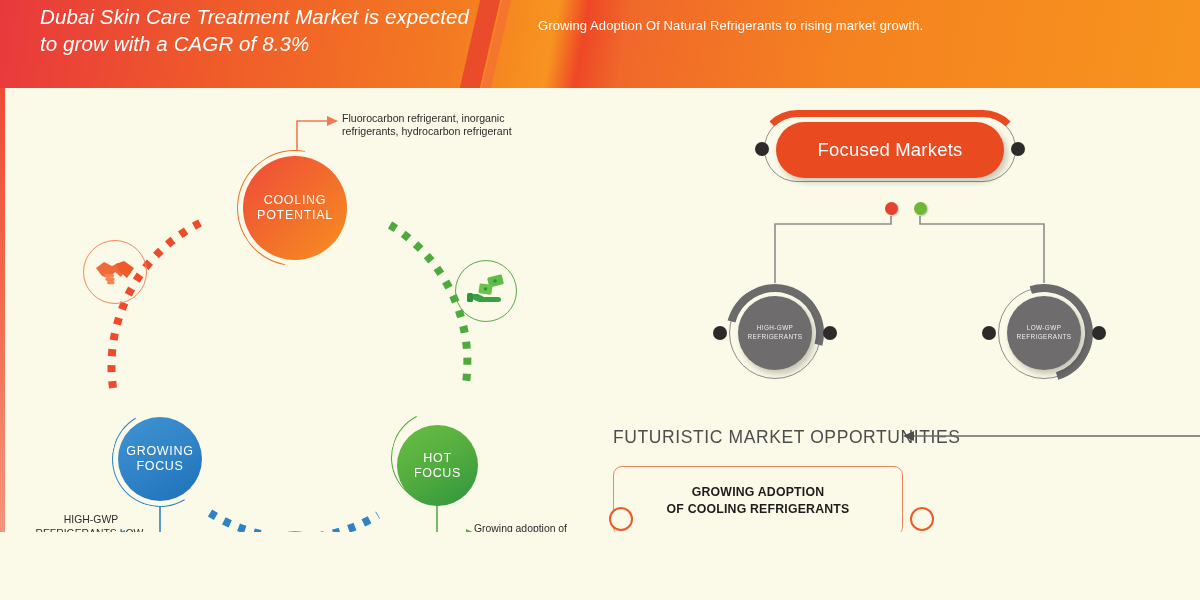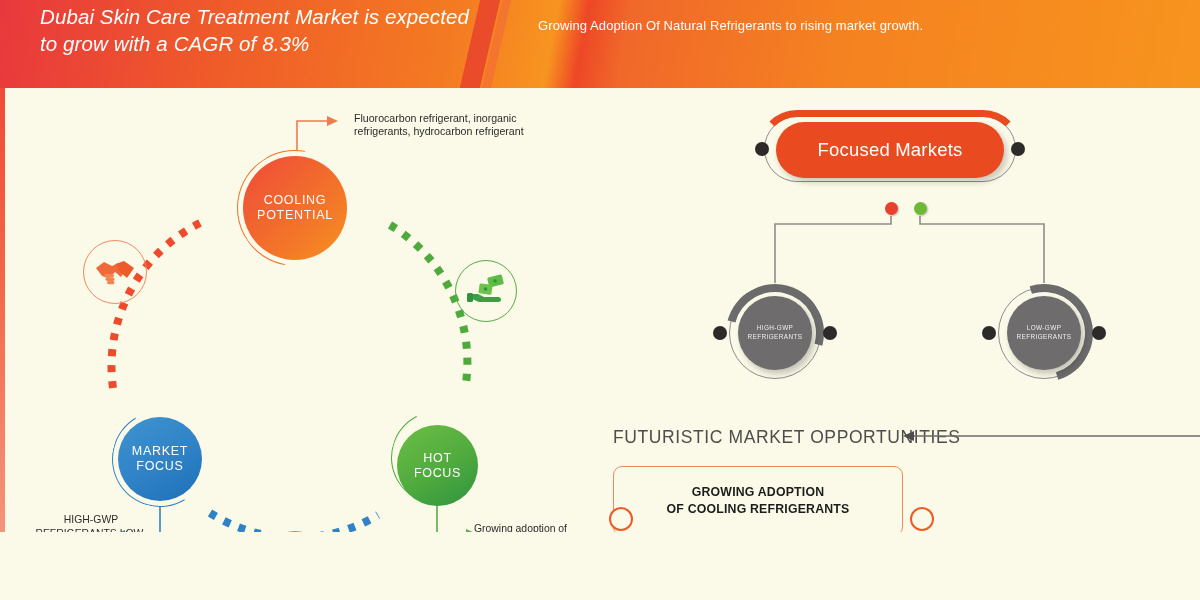--- a/index.html
+++ b/index.html
@@ -88,21 +88,21 @@
   .icon-circle {
     position: absolute; border-radius: 50%; background: transparent;
     display: flex; align-items: center; justify-content: center;
   }
   #ic-handshake { left: 83px; top: 152px; width: 64px; height: 64px; border: 1.4px solid #f08a63; }
   #ic-money     { left: 455px; top: 172px; width: 62px; height: 62px; border: 1.4px solid #5aab47; }
   #ic-bulb      { left: 262px; top: 443px; width: 66px; height: 66px; border: 1.4px solid #5d9dd0; }
 
   
   .callout { position: absolute; color: #2b2b2b; font-size: 10.6px; line-height: 13.4px; }
-  #co-clients { left: 342px; top: 24px; width: 180px; margin-left: 12px; }
+  #co-clients { left: 342px; top: 24px; width: 180px; }
   #co-focus   { left: 34px; top: 425px; width: 114px; text-align: center; font-size: 10.4px; line-height: 13.6px; }
   #co-hot     { left: 474px; top: 434px; width: 118px; font-size: 10.4px; line-height: 13.4px; }
 
   .conn { position: absolute; }
 
   
   .panel-right { position: absolute; left: 600px; top: 88px; width: 600px; height: 512px; }
 
   .fm-wrap { position: absolute; left: 158px; top: 22px; width: 264px; height: 78px; }
   .fm-outer {
@@ -200,21 +200,21 @@
     <div class="bubble" id="b-clients">
       <span class="bubble-label">
         <span>COOLING</span><br>
         <span>POTENTIAL</span>
       </span>
     </div>
 
     <div id="b-focus-ring"></div>
     <div class="bubble" id="b-focus">
       <span class="bubble-label">
-        <span>MARKET</span><br>
+        <span>GROWING</span><br>
         <span>FOCUS</span>
       </span>
     </div>
 
     <div id="b-hot-ring"></div>
     <div class="bubble" id="b-hot">
       <span class="bubble-label">
         <span>HOT</span><br>
         <span>FOCUS</span>
       </span>

